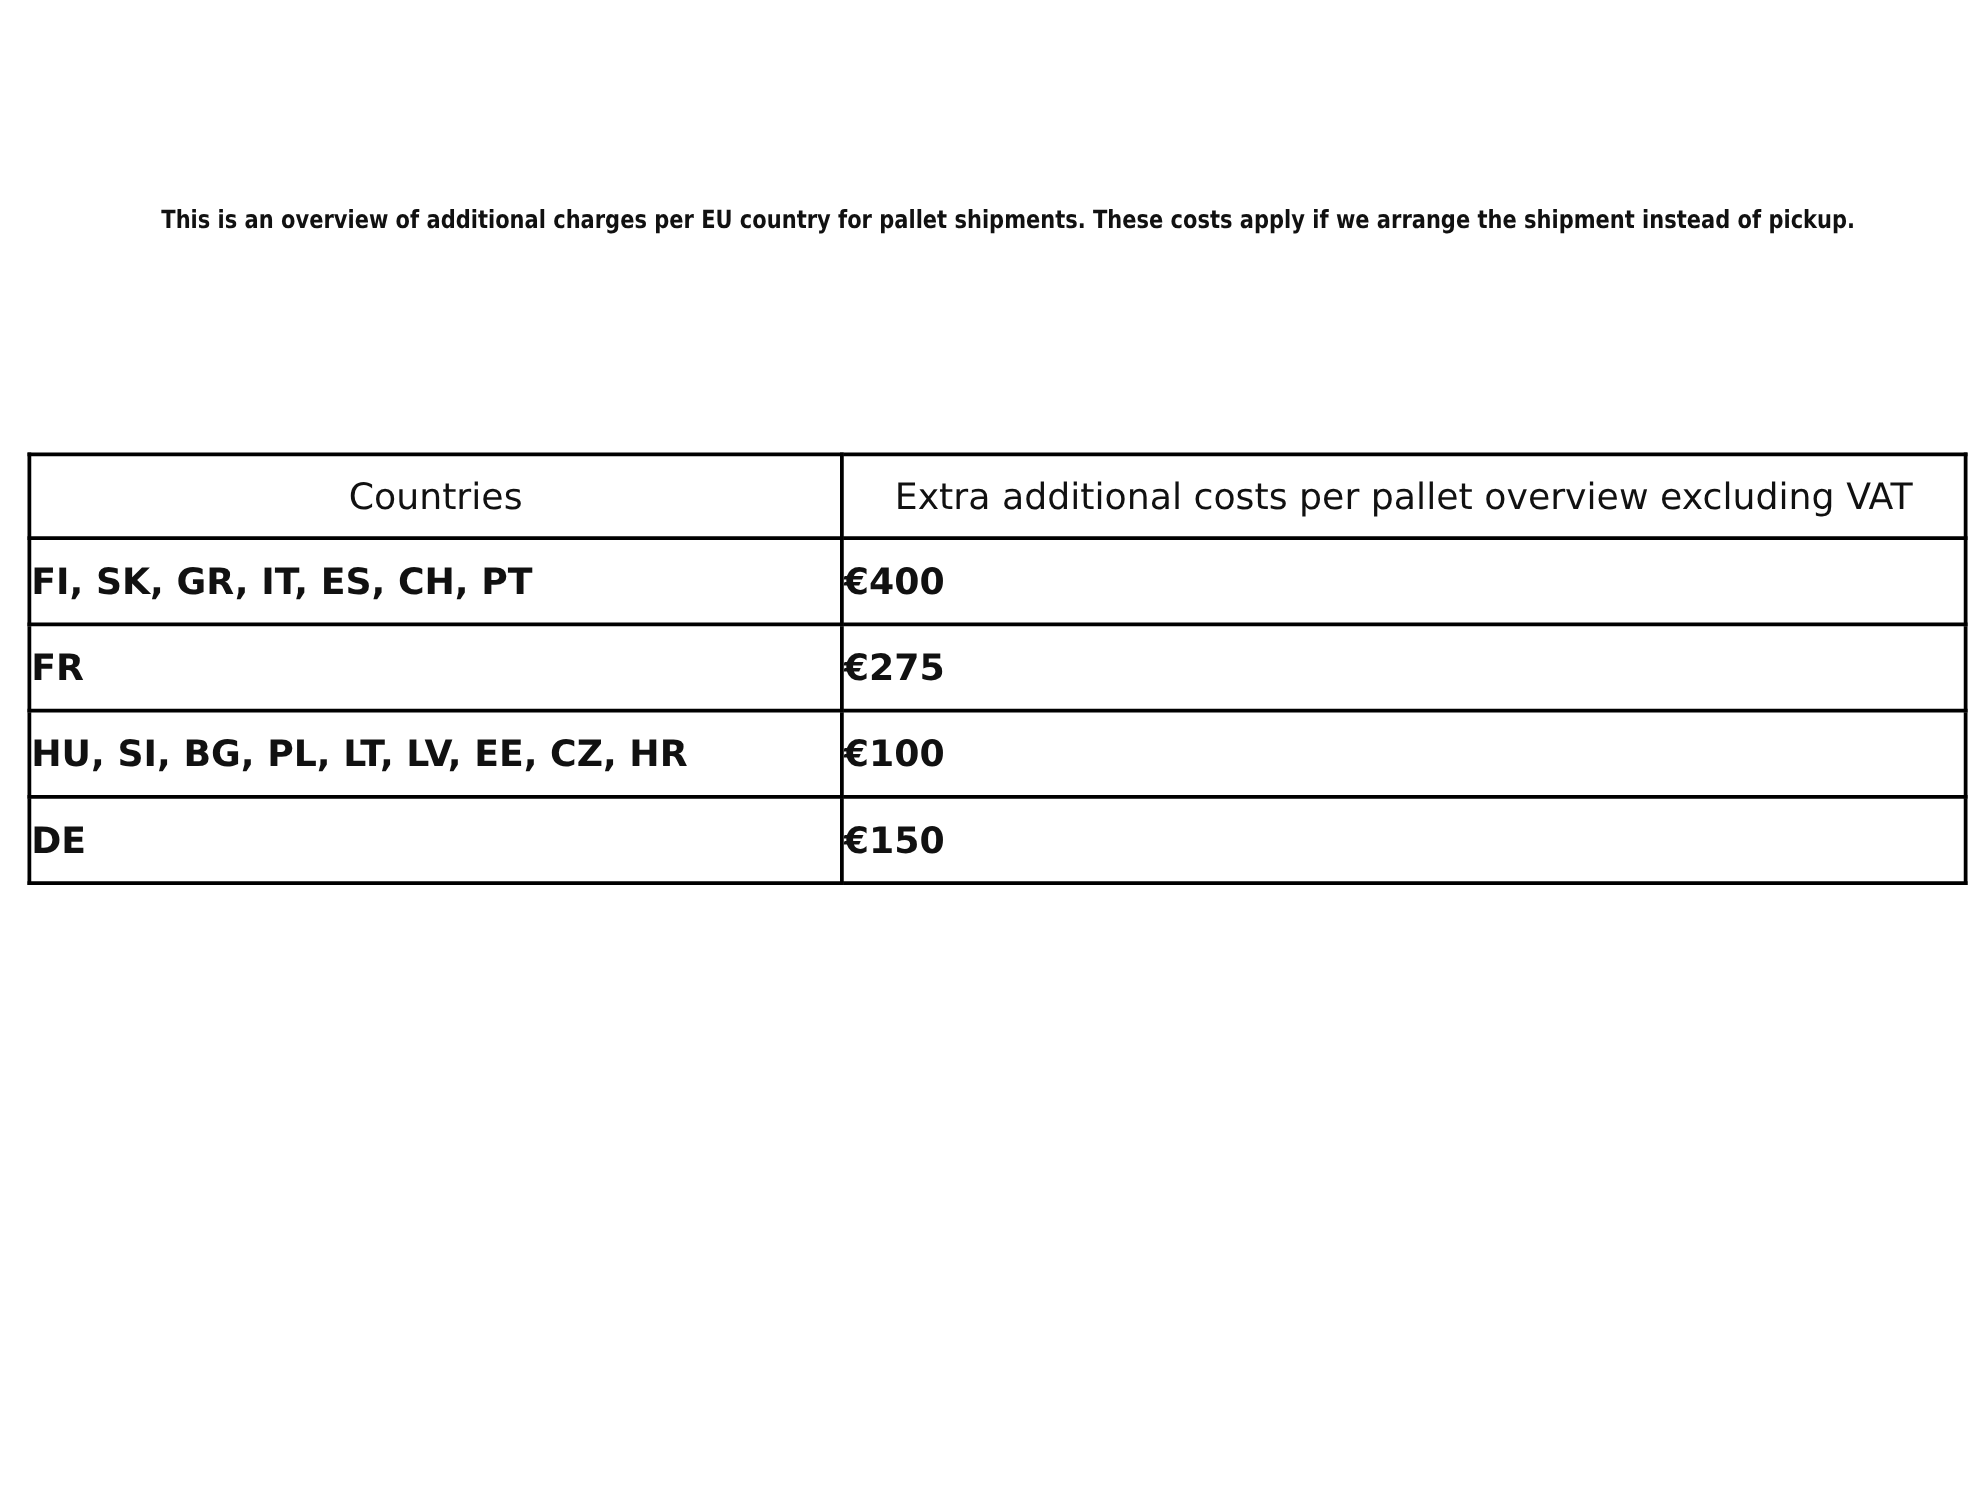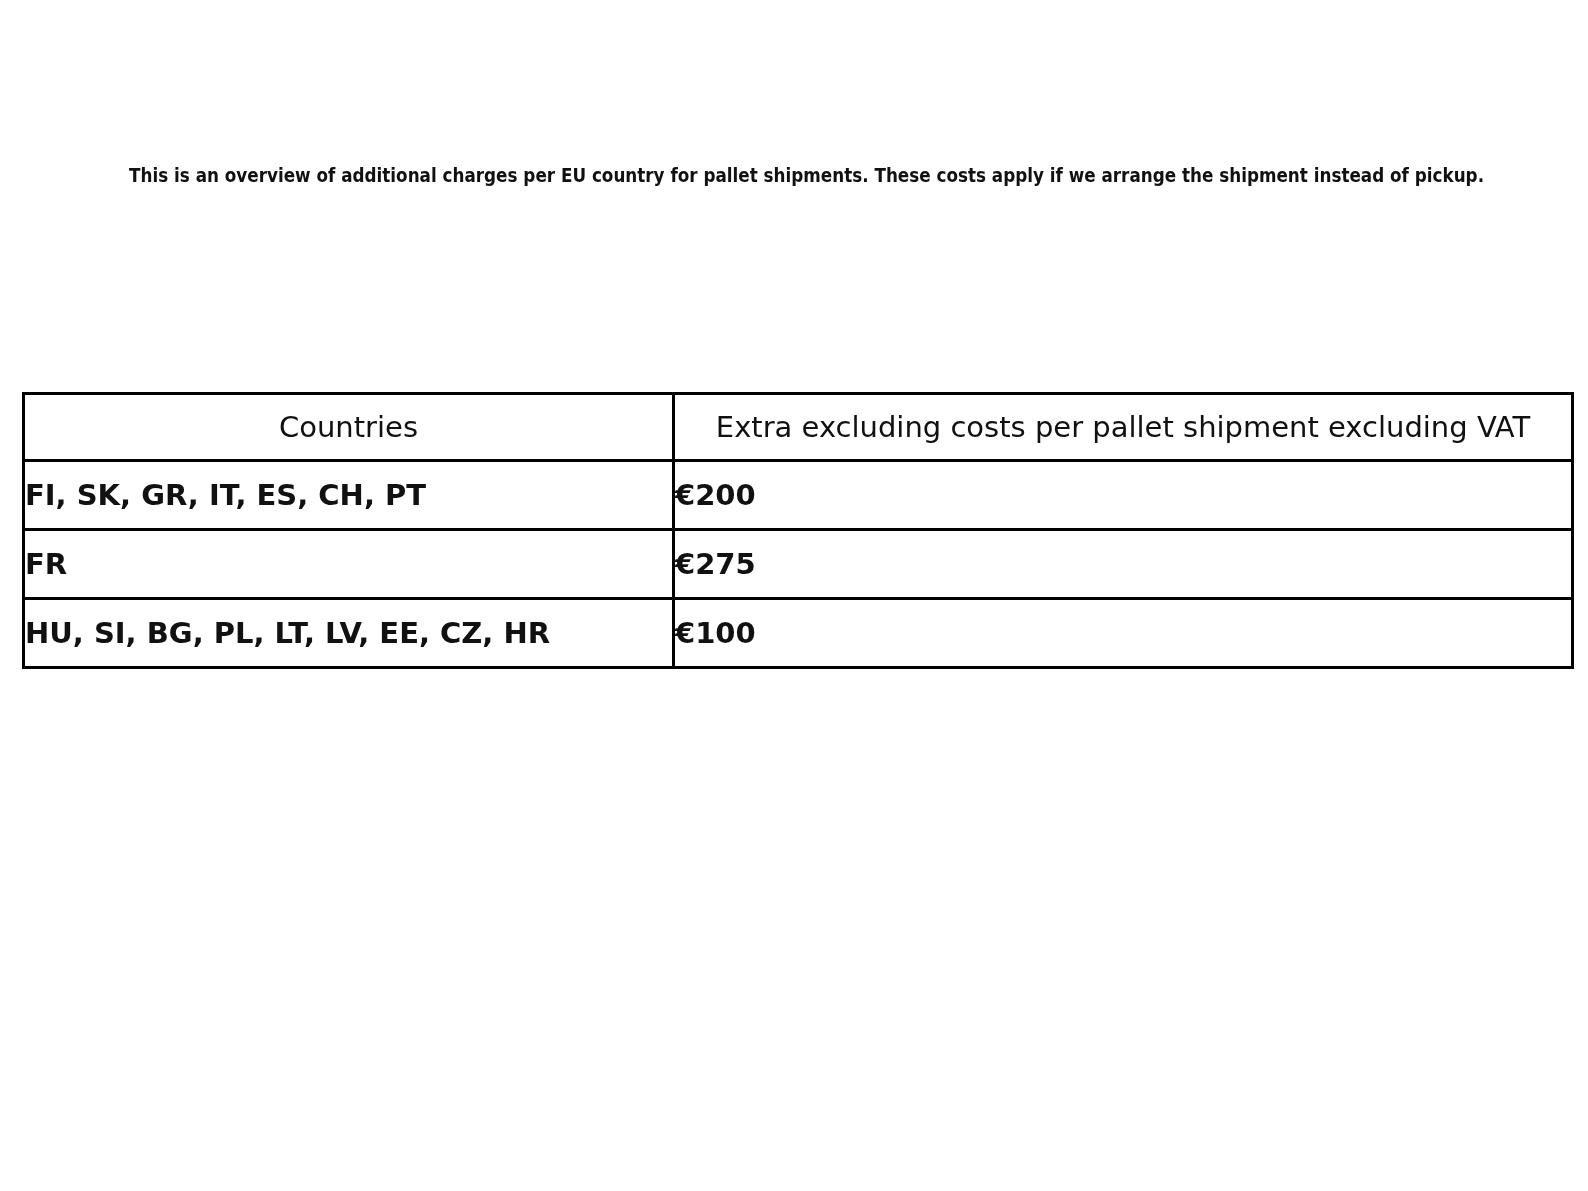--- a/index.html
+++ b/index.html
@@ -32,21 +32,21 @@
     white-space: nowrap;
     transform: scaleX(0.84);
     transform-origin: 50% 50%;
     color: #111111;
   }
 
   
   table.charges {
     position: absolute;
     left: 22px;
-    top: 392px;
+    top: 362px;
     width: 1549px;
     border-collapse: collapse;
     table-layout: fixed;
     background: #ffffff;
   }
   table.charges th,
   table.charges td {
     border: 3px solid #000000;
     font-size: 29px;
     font-weight: normal;
@@ -82,30 +82,34 @@
 </div>
 
 <table class="charges">
   <colgroup>
     <col class="col-countries">
     <col class="col-costs">
   </colgroup>
   <thead>
     <tr>
       <th>Countries</th>
-      <th>Extra excluding costs per pallet shipment excluding VAT</th>
+      <th>Extra additional costs per pallet overview excluding VAT</th>
     </tr>
   </thead>
   <tbody>
       <tr>
         <td class="countries-cell">FI, SK, GR, IT, ES, CH, PT</td>
-        <td class="cost-cell">€200</td>
+        <td class="cost-cell">€400</td>
       </tr>
       <tr>
         <td class="countries-cell">FR</td>
         <td class="cost-cell">€275</td>
       </tr>
       <tr>
         <td class="countries-cell">HU, SI, BG, PL, LT, LV, EE, CZ, HR</td>
         <td class="cost-cell">€100</td>
       </tr>
+      <tr>
+        <td class="countries-cell">DE</td>
+        <td class="cost-cell">€150</td>
+      </tr>
     </tbody>
 </table>
 
 </body></html>

